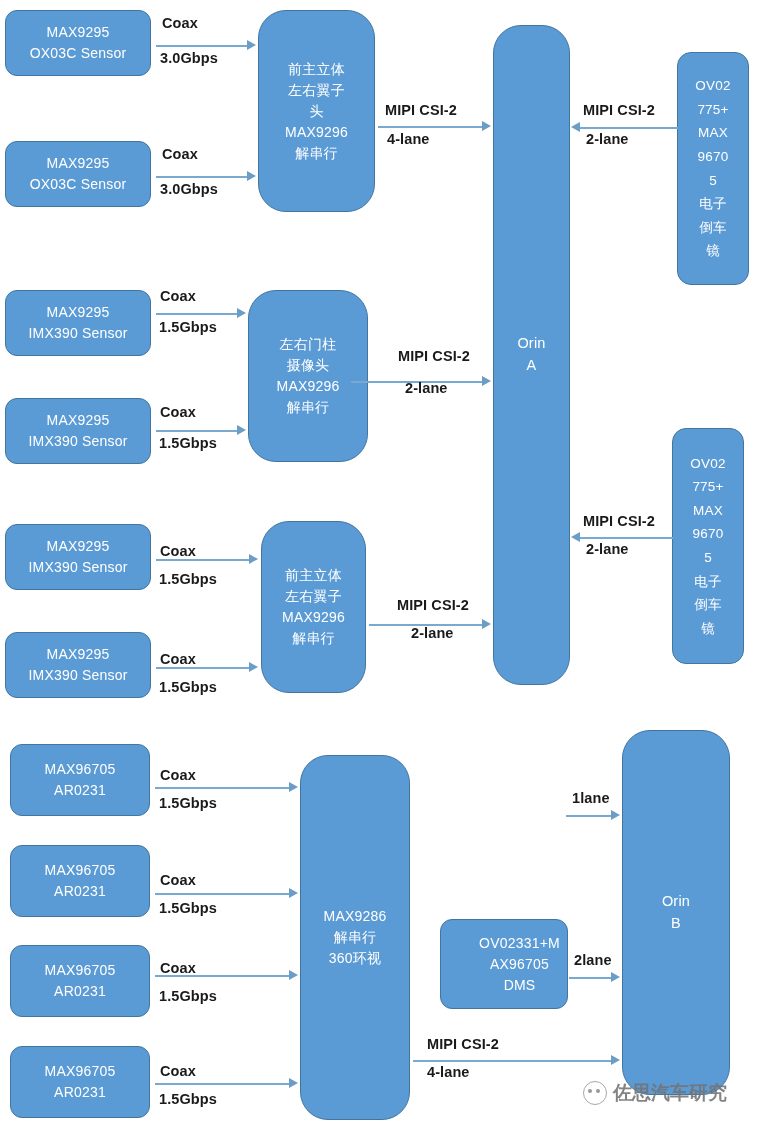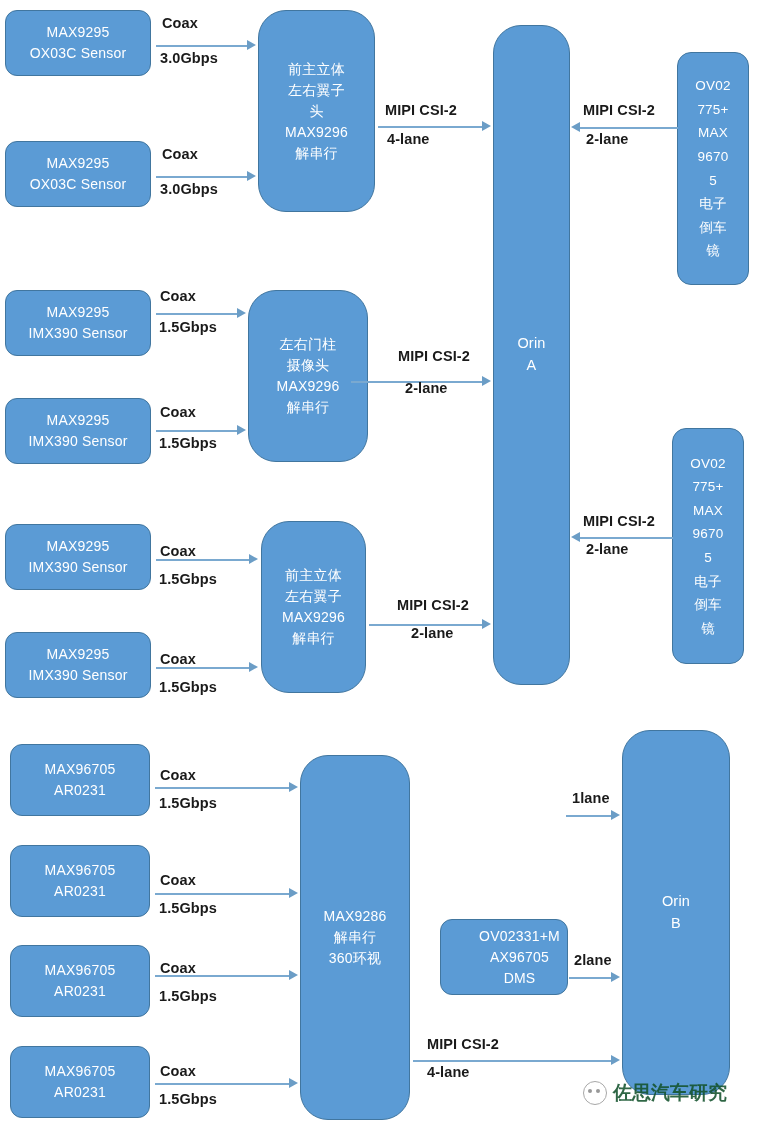--- a/index.html
+++ b/index.html
@@ -81,21 +81,21 @@
     letter-spacing: 0.1px;
   }
   .edge-label.upper { }
   .edge-label.lower { }
 
   .watermark {
     position: absolute;
     display: flex;
     align-items: center;
     gap: 6px;
-    color: #14532d;
+    color: #737373;
     font-size: 19px;
     font-weight: 600;
     opacity: 0.88;
     white-space: nowrap;
   }
   .wm-logo {
     width: 22px; height: 22px;
     border-radius: 50%;
     background: rgba(255,255,255,0.35);
     border: 1.5px solid #9b9b9b;
@@ -292,21 +292,21 @@
   <div class="arrow-r" style="left:289px; top:970px;"></div>
   <div class="edge-label upper" style="left:160px; top:960px;">Coax</div>
   <div class="edge-label lower" style="left:159px; top:988px;">1.5Gbps</div>
 
   <div class="line" style="left:155px; top:1083px; width:135px;"></div>
   <div class="arrow-r" style="left:289px; top:1078px;"></div>
   <div class="edge-label upper" style="left:160px; top:1063px;">Coax</div>
   <div class="edge-label lower" style="left:159px; top:1091px;">1.5Gbps</div>
 
 
-  <div class="node" style="left:440px; top:919px; width:128px; height:76px;padding-left:34px;">
+  <div class="node" style="left:440px; top:919px; width:128px; height:90px;padding-left:34px;">
     <span class="ln">OV02331+M</span>
     <span class="ln">AX96705</span>
     <span class="ln">DMS</span>
   </div>
 
   <div class="node tall-proc bigproc" style="left:622px; top:730px; width:108px; height:365px;">
     <span class="ln">Orin</span>
     <span class="ln">B</span>
   </div>
 

